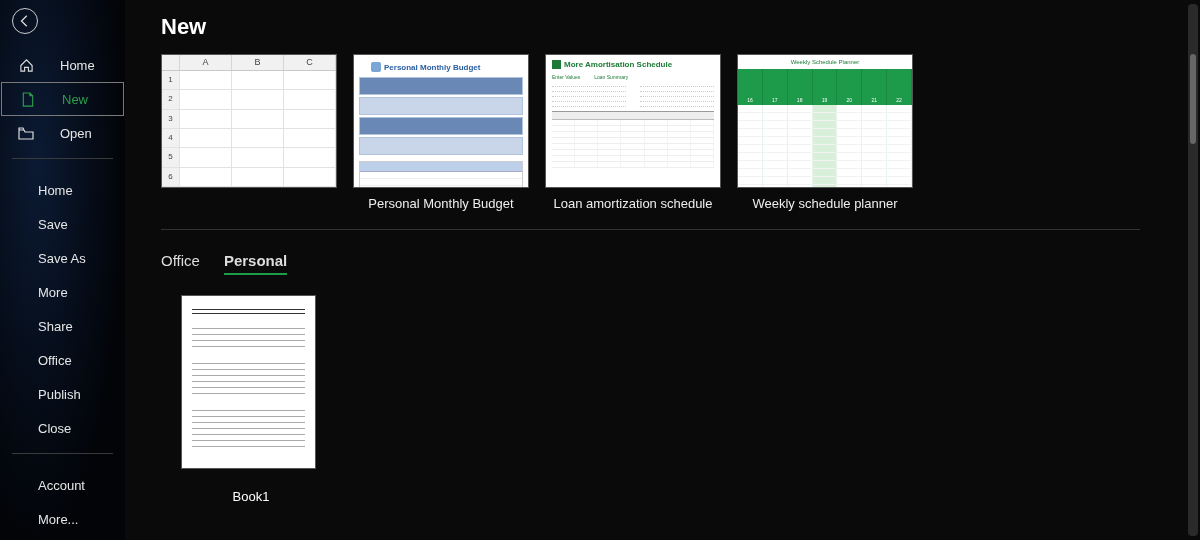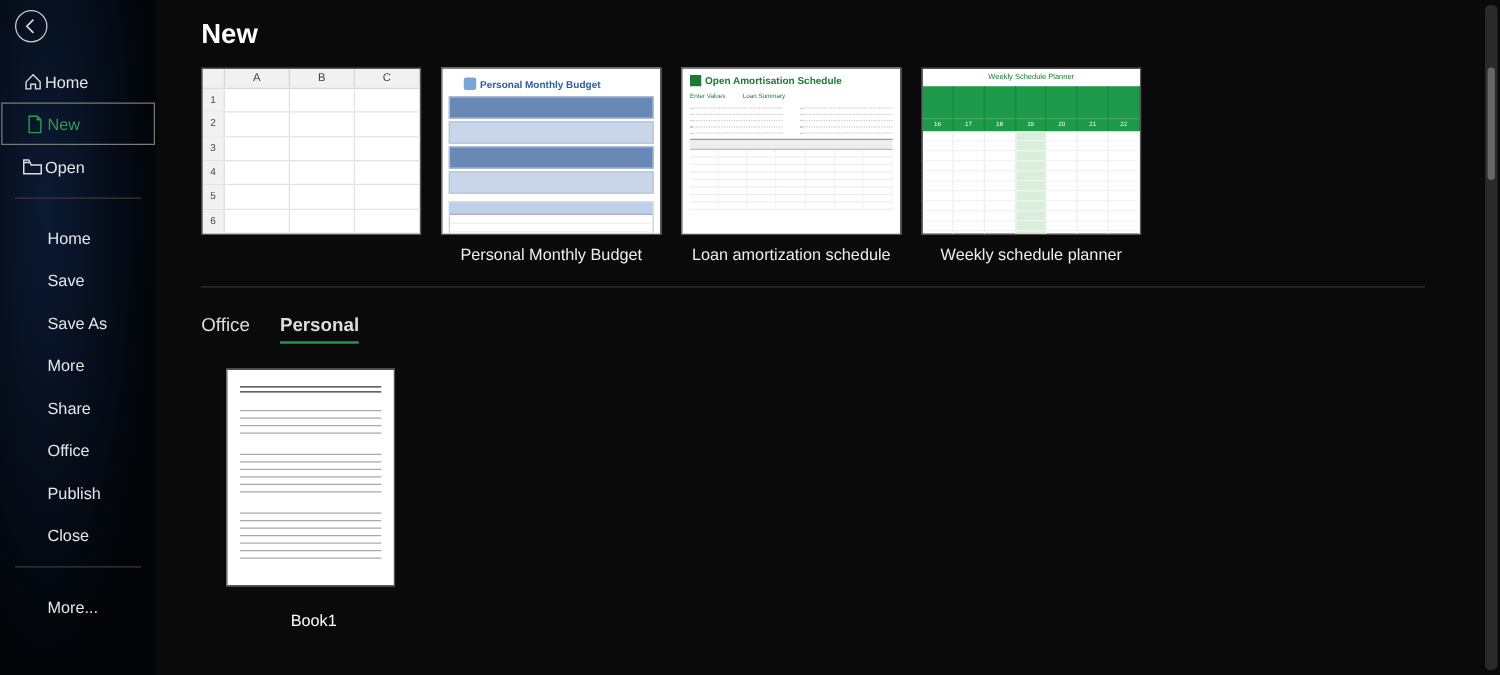--- a/index.html
+++ b/index.html
@@ -30,21 +30,21 @@
     font-size:14px;
   }
   .side-nav { margin-top: 14px; }
   .side-item {
     display:flex; align-items:center;
     height:34px;
     padding-left:18px;
     font-size:13px;
     color:#e6e6e6;
     cursor:pointer;
-    gap:2px;
+    gap:26px;
   }
   .side-item.active{
     border:1px solid #7a7a7a;
     color:#2e9e4d;
     margin:0 1px;
   }
   .side-item .ic{ width:16px; display:flex; justify-content:center; }
   .nav-divider{
     border-top:1px solid #3a3a3a;
     margin:8px 12px 4px 12px;
@@ -220,20 +220,23 @@
         <span>Publish</span>
       </div>
     <div class="side-item">
         <span>Close</span>
       </div>
   </div>
 
   <div class="nav-divider"></div>
 
   <div class="side-nav side-sub">
+    <div class="side-item">
+        <span>Account</span>
+      </div>
     <div class="side-item">
         <span>More...</span>
       </div>
   </div>
 </div>
 
 <div class="main">
   <h1 class="page-title">New</h1>
 
   <div class="templates-row">
@@ -304,21 +307,21 @@
               <div class="rw"></div>
           </div>
         </div>
       </div>
       <div class="tmpl-label">Personal Monthly Budget</div>
     </div>
 
     <div class="tmpl-card">
       <div class="thumb">
         <div class="loan">
-          <div class="loan-title"><span class="loan-ico"></span><span>Open Amortisation Schedule</span></div>
+          <div class="loan-title"><span class="loan-ico"></span><span>More Amortisation Schedule</span></div>
           <div class="loan-cols">
               <span>Enter Values</span>
               <span>Loan Summary</span>
             </div>
           <div class="loan-mini">
             <div class="col">
                 <div class="r"></div>
                 <div class="r"></div>
                 <div class="r"></div>
                 <div class="r"></div>

